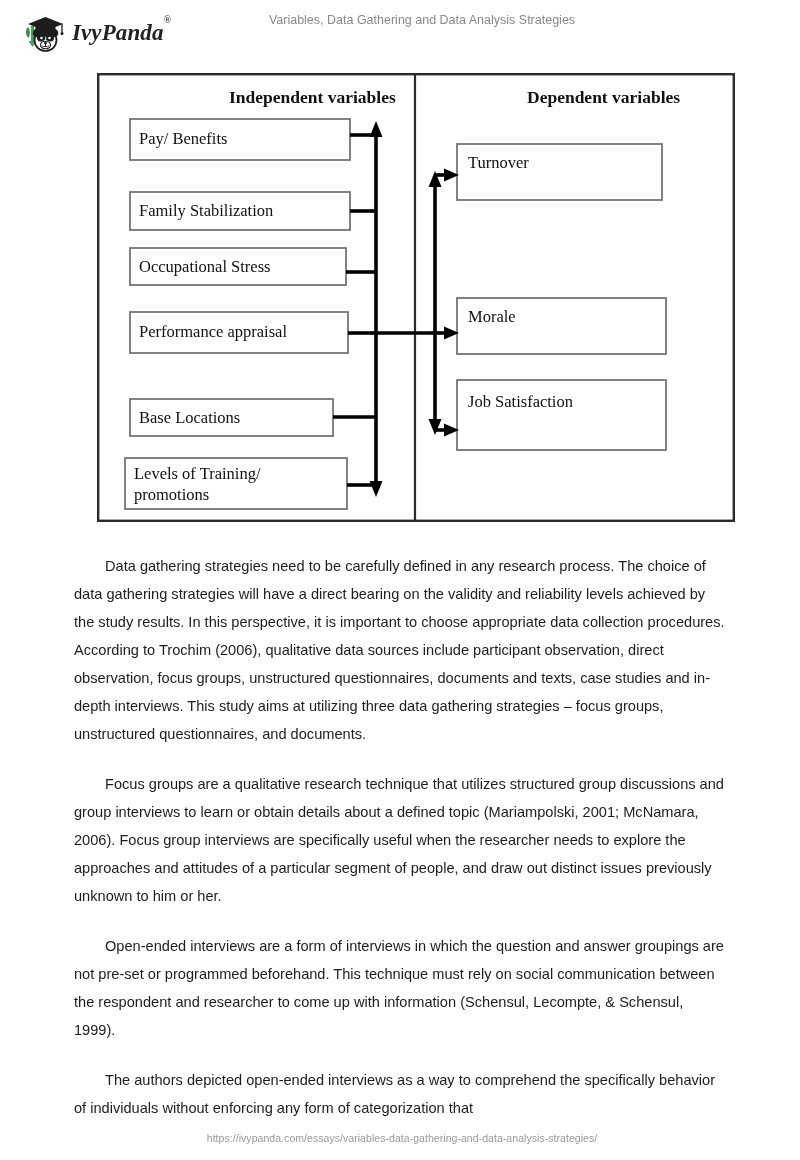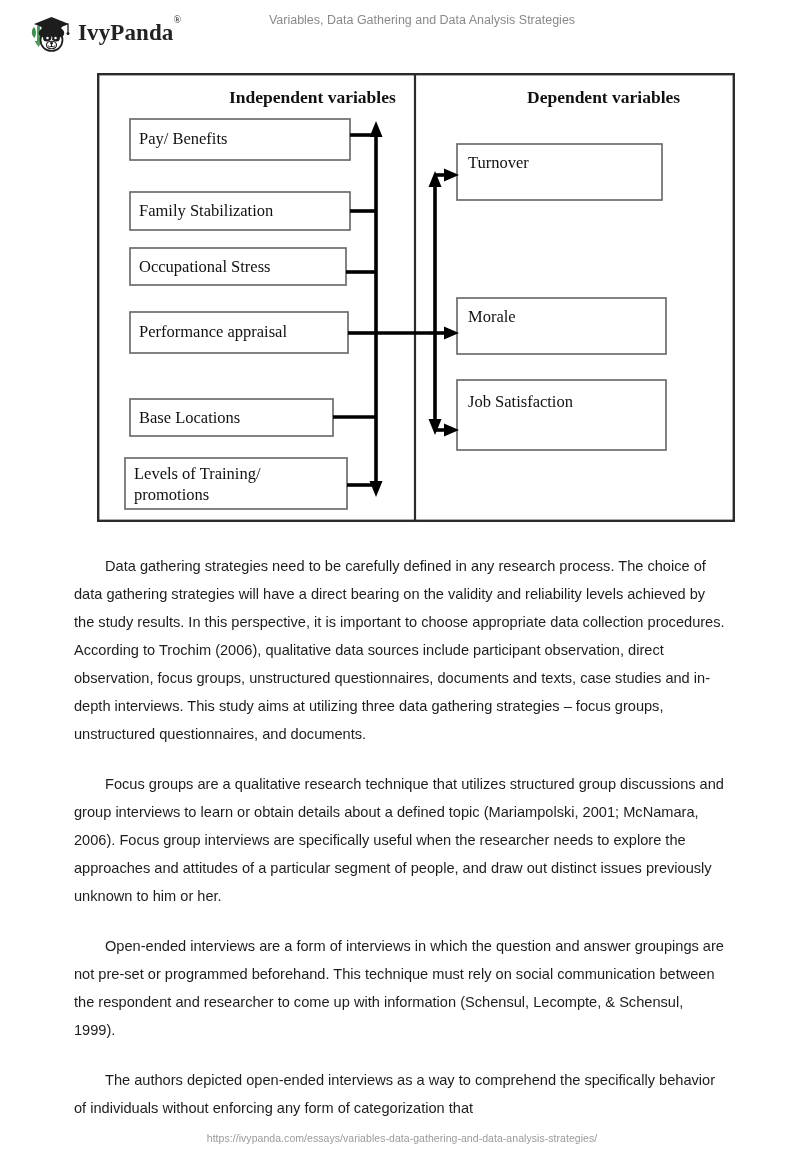--- a/index.html
+++ b/index.html
@@ -9,22 +9,22 @@
     font-family:"Liberation Sans",sans-serif;
     position:relative;
     overflow:hidden;
   }
 
   
   .page-header{
     position:absolute;left:0;top:0;width:800px;height:60px;
   }
   .brand{
-    position:absolute;left:24px;top:12px;
-    display:flex;align-items:center;gap:8px;
+    position:absolute;left:18px;top:12px;
+    display:flex;align-items:center;gap:8px;font-style:italic;
   }
   .brand-logo{width:46px;height:42px;display:block;}
   .brand-name{
     font-family:"Liberation Serif",serif;
     font-size:23px;font-weight:bold;color:#222222;
     letter-spacing:.1px;position:relative;white-space:nowrap;
   }
   .brand-name sup{font-size:10px;top:-.85em;position:relative;font-weight:normal;}
   .doc-title{
     position:absolute;left:0;top:13px;width:748px;

